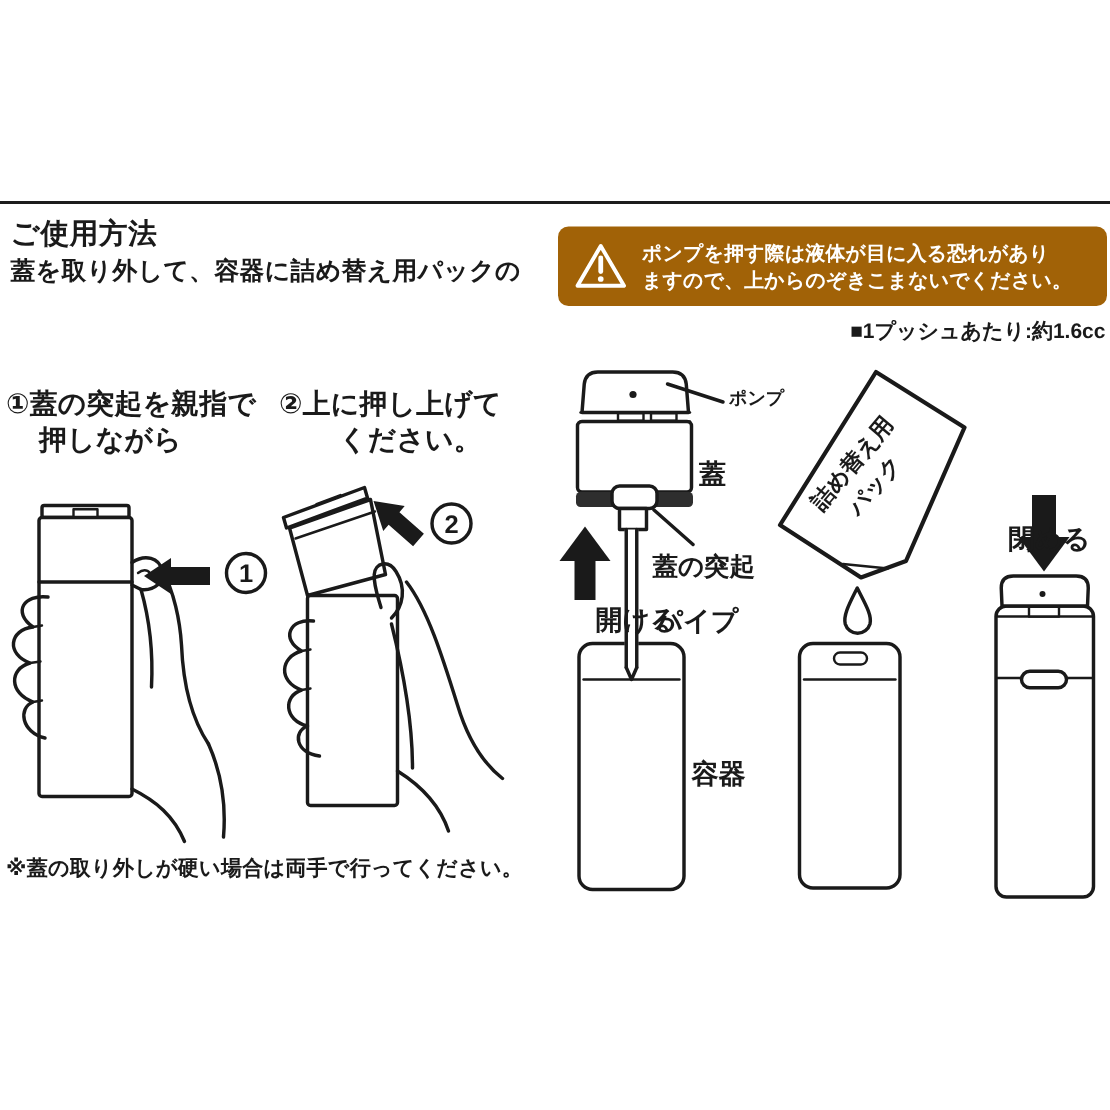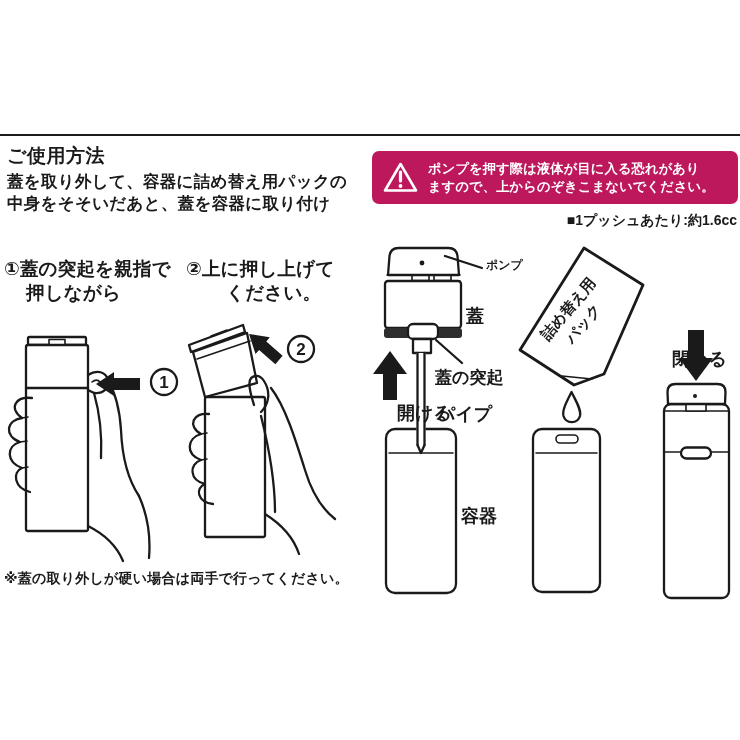--- a/index.html
+++ b/index.html
@@ -10,21 +10,21 @@
     color:#1a1a1a;
   }
   .abs { position:absolute; }
   .top-rule { left:0; top:134px; width:740px; height:2px; background:#1c1c1c; }
 
   .title { left:7px; top:143px; font-size:19px; font-weight:800; letter-spacing:.5px;text-align:center; }
   .intro { left:7px; top:171px; font-size:16.5px; font-weight:600; line-height:21.5px; letter-spacing:.3px; }
 
   .warning {
     left:372px; top:151px; width:366px; height:53px;
-    background:#be185d; border-radius:7px;
+    background:#a16207; border-radius:7px;
     display:flex; align-items:center; color:#fff;
   }
   .warning .wicon { margin:0 9px 0 10px; flex:0 0 auto; }
   .warning .wtext { font-size:13.2px; font-weight:700; line-height:17.5px; letter-spacing:.2px; }
 
   .push-note { left:0; top:212px; width:737px; text-align:right; font-size:14px; font-weight:800; }
 
   .step-head { font-size:18.5px; line-height:24px; font-weight:600; letter-spacing:.2px; }
   .step1-head { left:4px; top:257px; }
   .step2-head { left:186px; top:257px; }
@@ -52,21 +52,20 @@
   svg .packtxt { font-family:"Liberation Sans","DejaVu Sans",sans-serif; font-size:15px; font-weight:800; fill:#1a1a1a; }
 </style>
 </head>
 <body>
 
 <div class="abs top-rule"></div>
 
 <h1 class="abs title">ご使用方法</h1>
 <div class="abs intro">
   <div>蓋を取り外して、容器に詰め替え用パックの</div>
-  <div>中身をそそいだあと、蓋を容器に取り付け</div>
 </div>
 
 <div class="abs warning">
   <svg class="wicon" width="37" height="33" viewBox="0 0 37 33">
     <path d="M18.5 3 L34 29.5 L3 29.5 Z" fill="none" stroke="#fff" stroke-width="2.6" stroke-linejoin="round"></path>
     <line x1="18.5" y1="11" x2="18.5" y2="20" stroke="#fff" stroke-width="3.2" stroke-linecap="round"></line>
     <circle cx="18.5" cy="25" r="1.9" fill="#fff"></circle>
   </svg>
   <div class="wtext">
     <div>ポンプを押す際は液体が目に入る恐れがあり</div>

